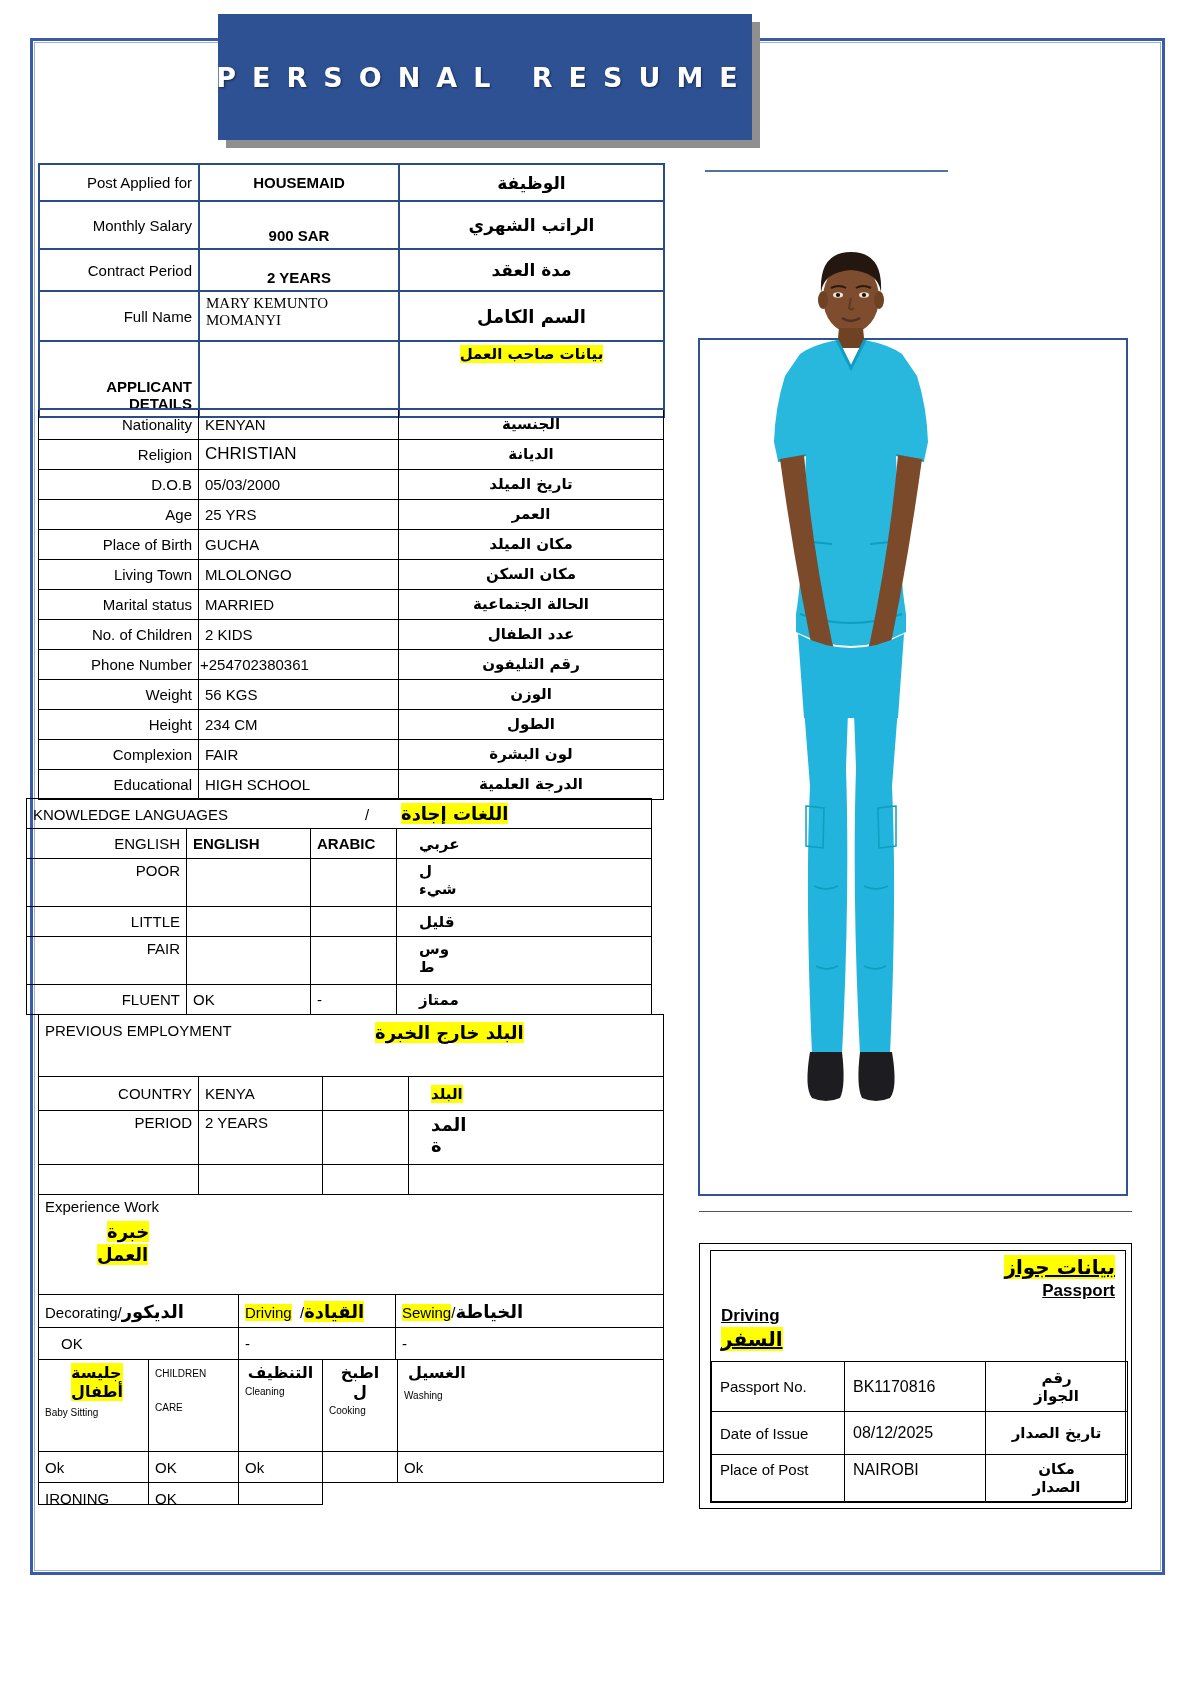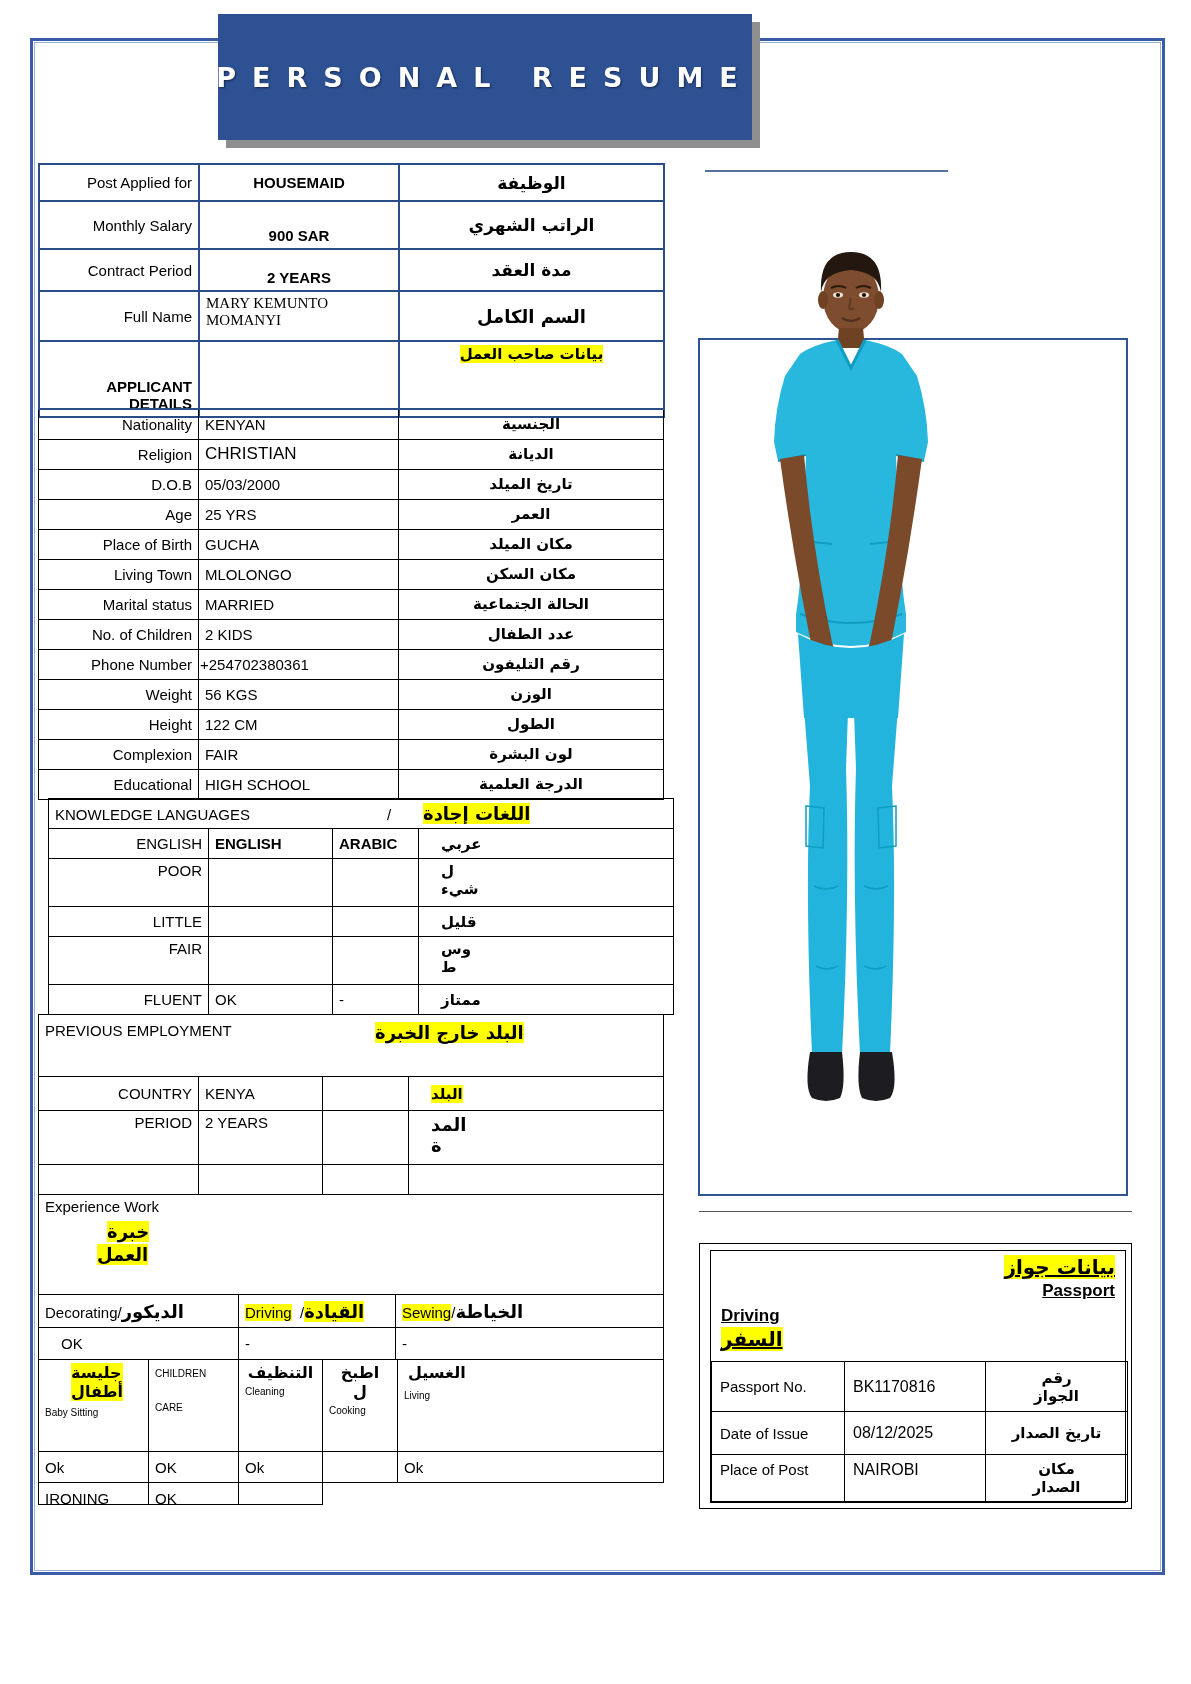--- a/index.html
+++ b/index.html
@@ -165,37 +165,37 @@
           <td style="padding-left:1px"><span>+254702380361</span></td>
           <td class="arab arabC" style="font-size:15px"><span>رقم التليفون</span></td>
         </tr>
     <tr style="height:30px">
           <td class="lab"><span>Weight</span></td>
           <td><span>56  KGS</span></td>
           <td class="arab arabC"><span>الوزن</span></td>
         </tr>
     <tr style="height:30px">
           <td class="lab"><span>Height</span></td>
-          <td><span>122 CM</span></td>
+          <td><span>234 CM</span></td>
           <td class="arab arabC"><span>الطول</span></td>
         </tr>
     <tr style="height:30px">
           <td class="lab"><span>Complexion</span></td>
           <td><span>FAIR</span></td>
           <td class="arab arabC"><span>لون البشرة</span></td>
         </tr>
     <tr style="height:30px">
           <td class="lab"><span>Educational</span></td>
           <td><span>HIGH SCHOOL</span></td>
           <td class="arab arabC"><span>الدرجة العلمية</span></td>
         </tr>
   </tbody>
     </table>
 
-  <table class="tbl ktd abs" style="left:48px;top:798px;width:625px;">
+  <table class="tbl ktd abs" style="left:26px;top:798px;width:625px;">
     <colgroup>
         <col style="width:160px">
         <col style="width:124px">
         <col style="width:86px">
         <col style="width:255px">
       </colgroup>
     <tbody>
         <tr style="height:30px">
       <td colspan="4" class="opencell">
         <span class="langlab">KNOWLEDGE LANGUAGES</span><span class="slash">/</span><span class="arab big-ar hl">اللغات إجادة</span>
@@ -323,21 +323,21 @@
         <span class="arab blockline" style="text-align:center">التنظيف</span>
         <span class="blockline skill-en" style="margin-top:4px">Cleaning</span>
       </td>
       <td class="vtop">
         <span class="arab preline blockline" style="text-align:center">اطبخ
 ل</span>
         <span class="blockline skill-en" style="margin-top:4px">Cooking</span>
       </td>
       <td class="vtop">
         <span class="arab blockline" style="text-align:left;padding-left:4px">الغسيل</span>
-        <span class="blockline skill-en" style="margin-top:8px">Living</span>
+        <span class="blockline skill-en" style="margin-top:8px">Washing</span>
       </td>
     </tr>
     <tr style="height:31px">
       <td><span>Ok</span></td>
       <td><span>OK</span></td>
       <td><span>Ok</span></td>
       <td><span></span></td>
       <td><span>Ok</span></td>
     </tr>
   </tbody>

